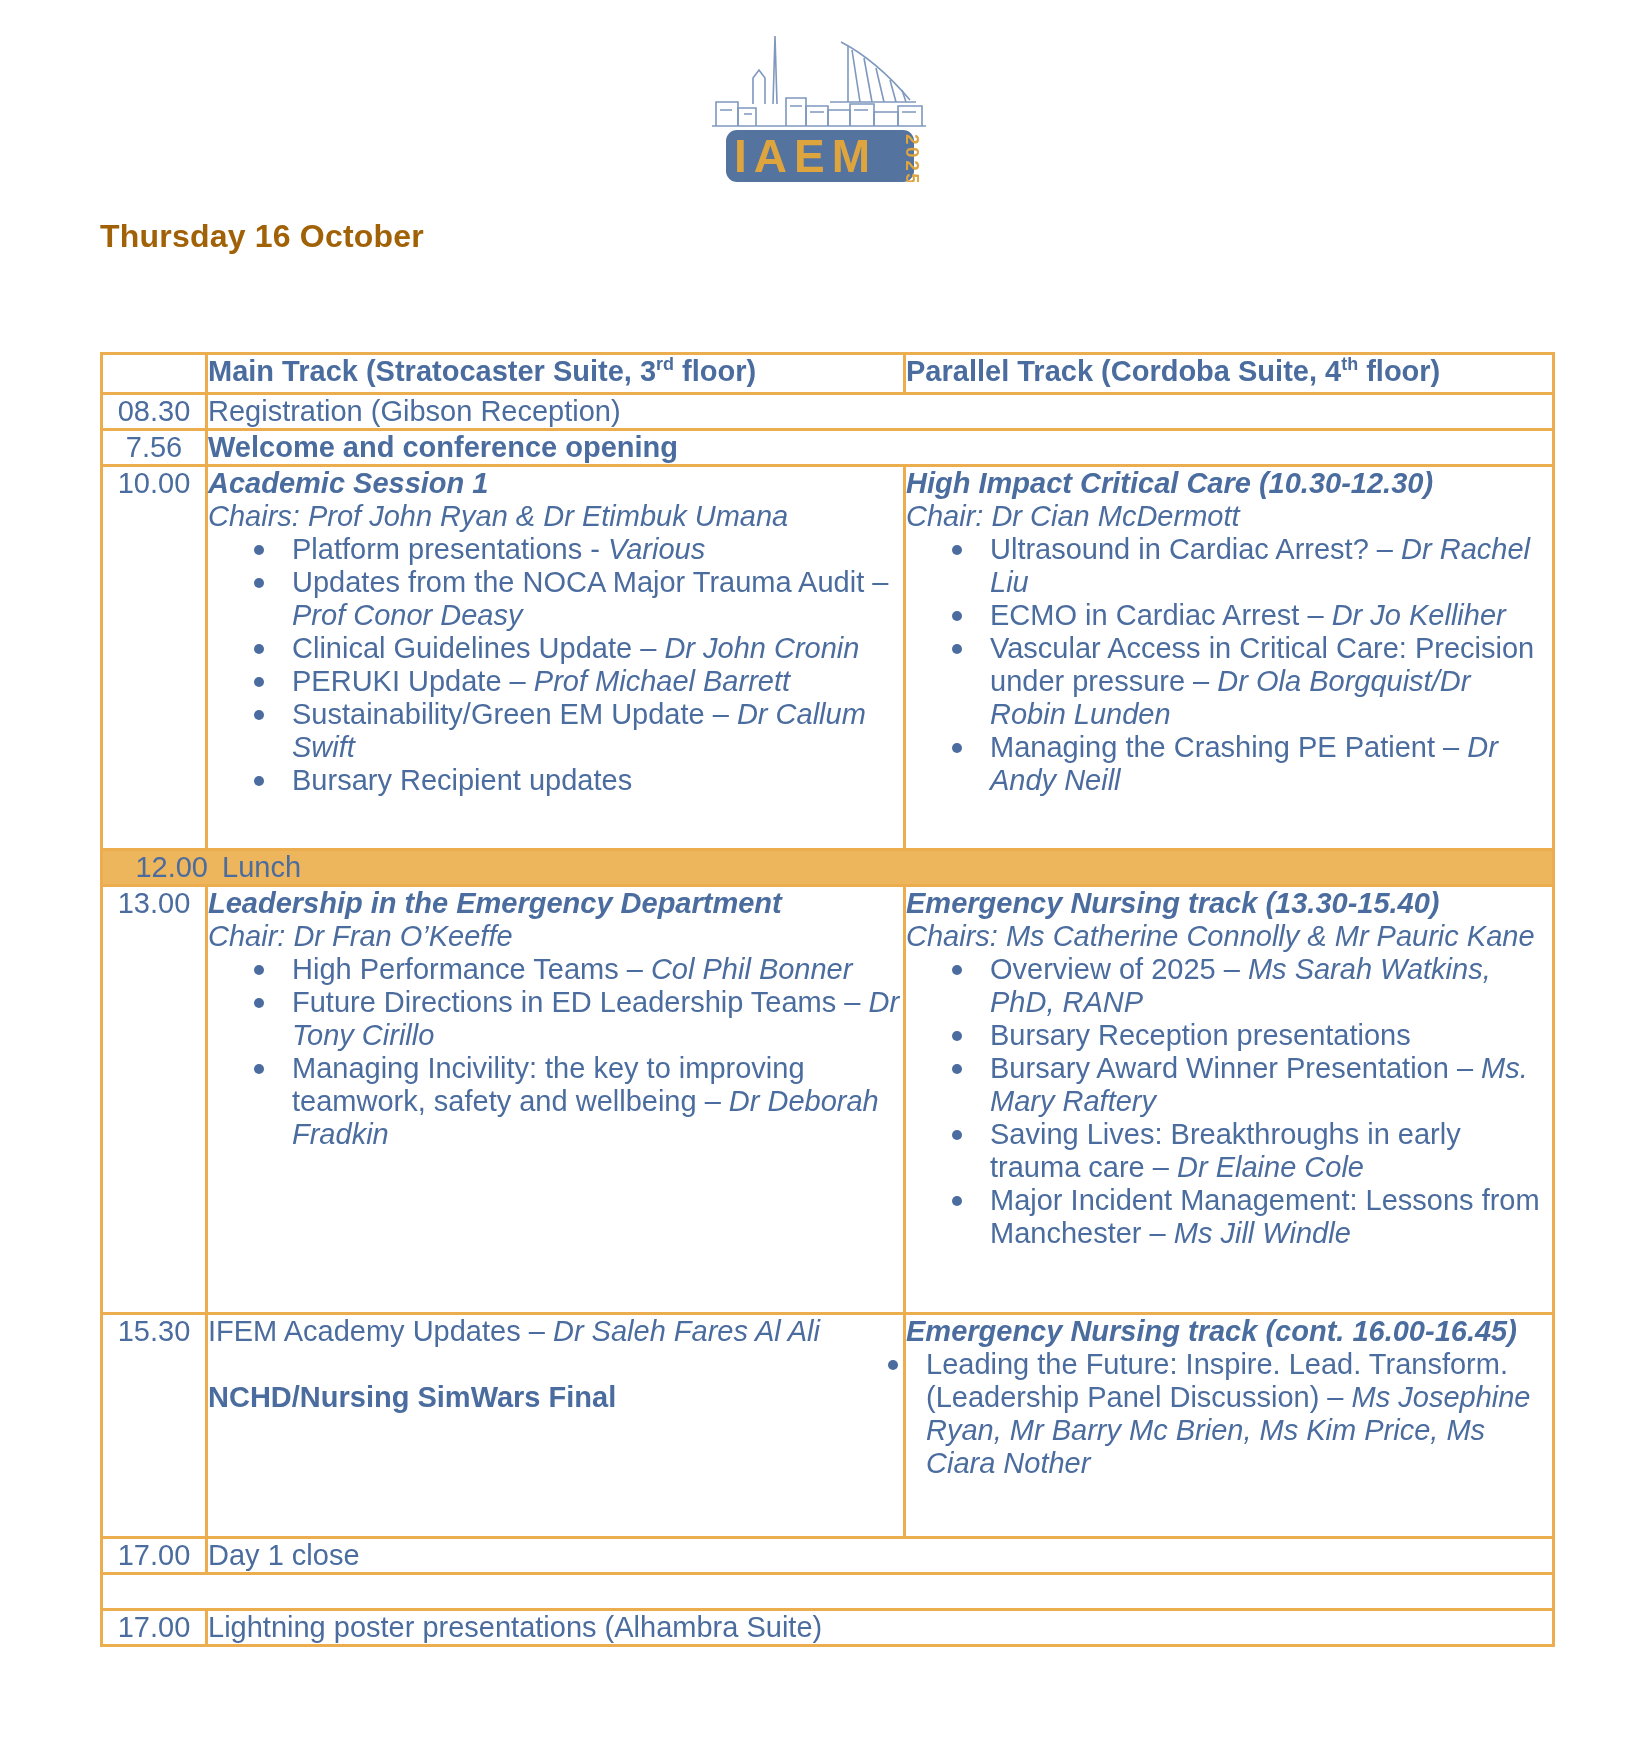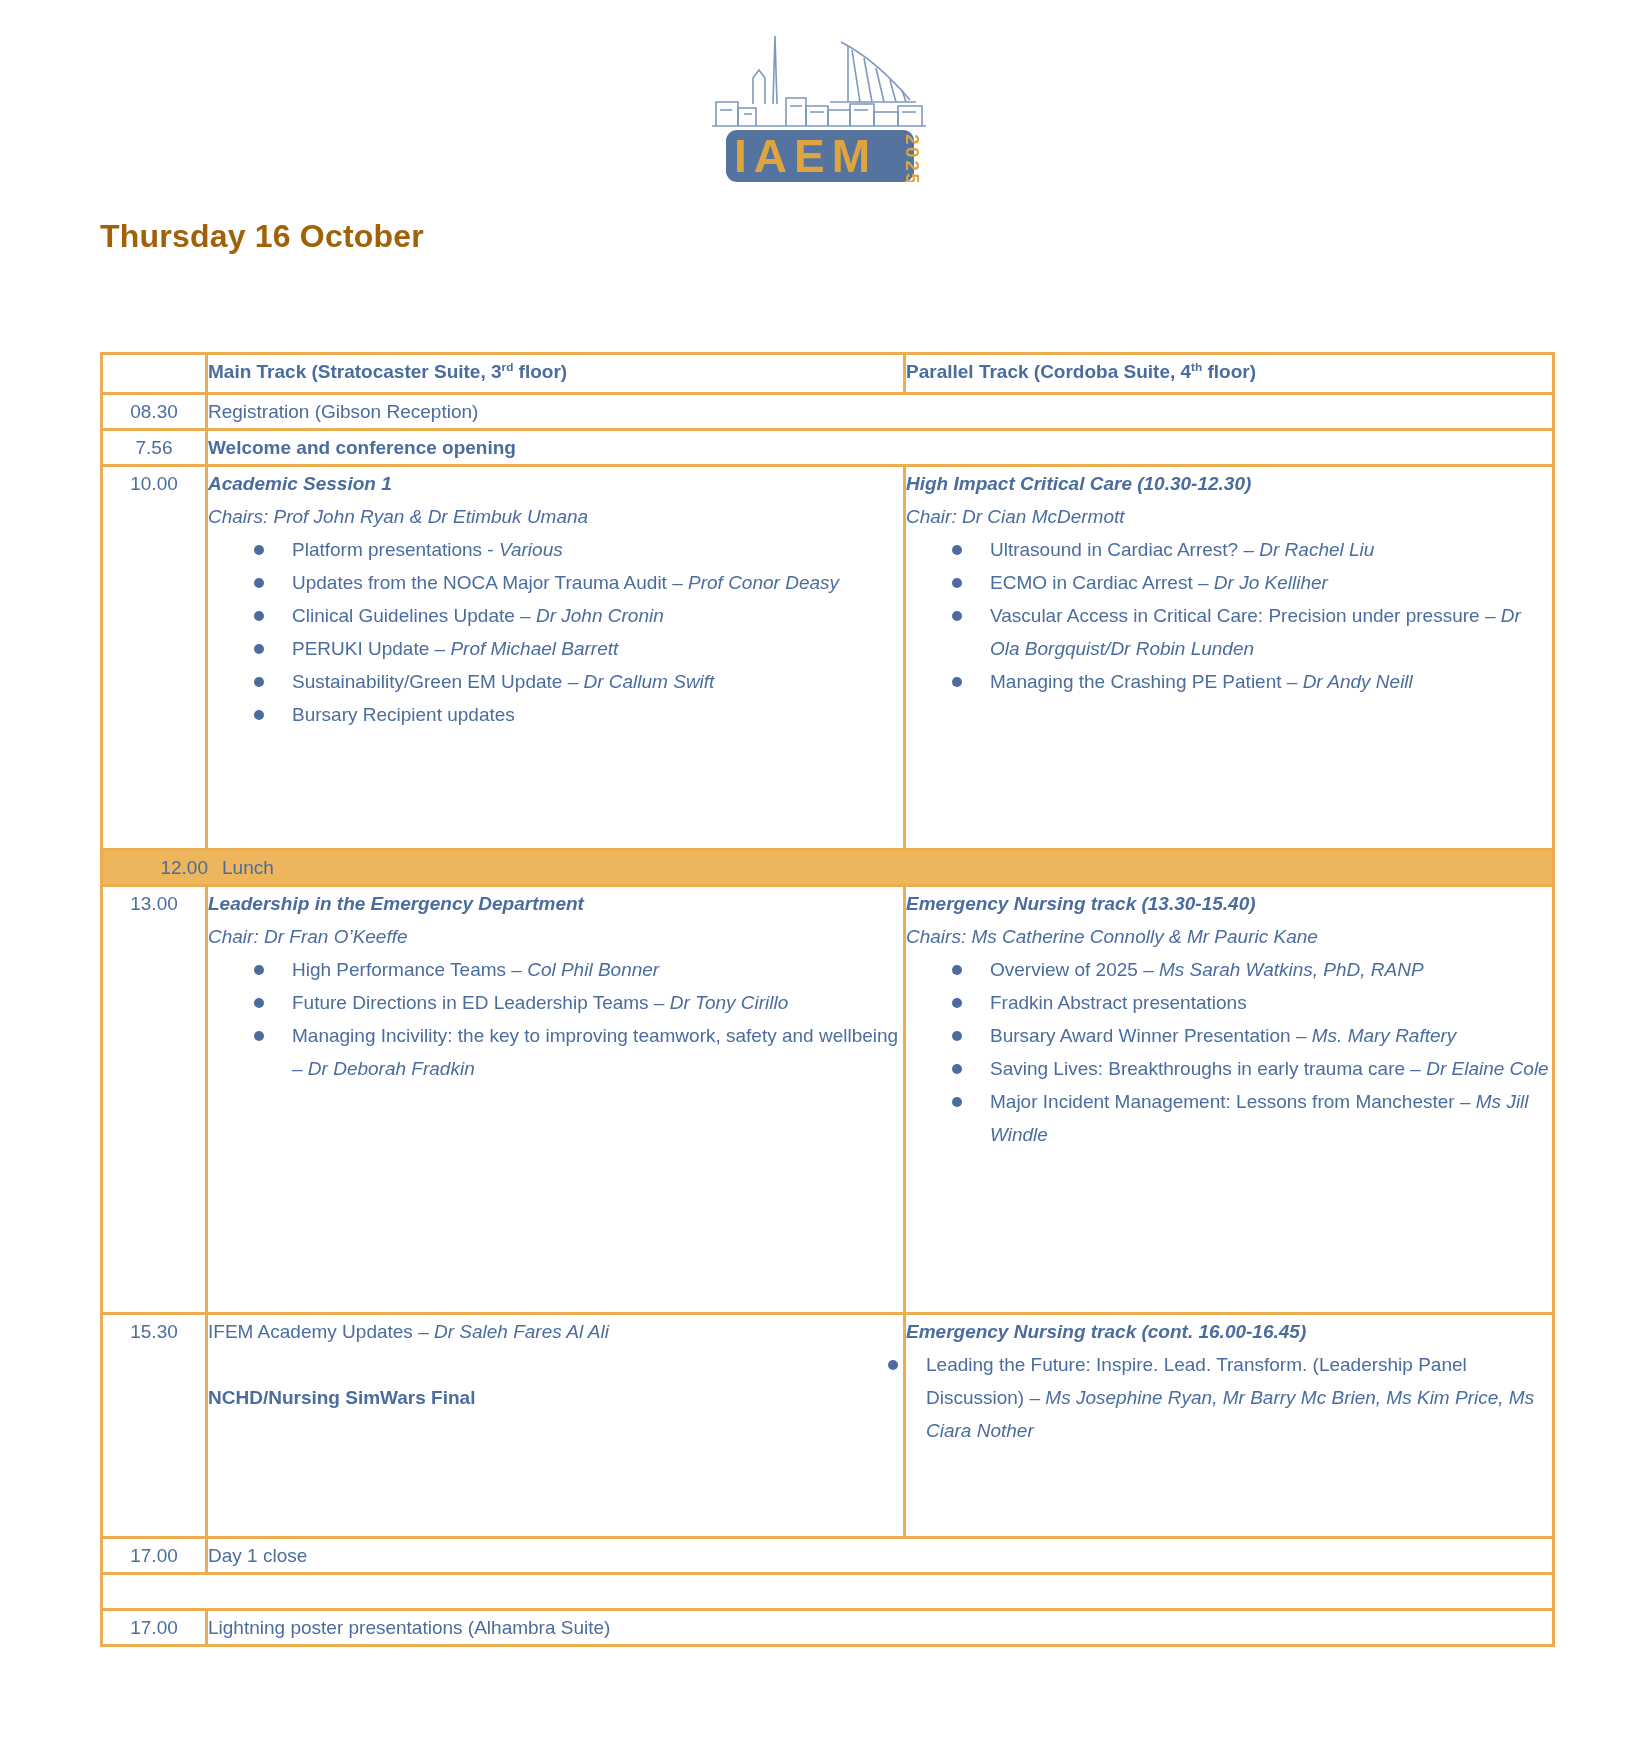--- a/index.html
+++ b/index.html
@@ -15,21 +15,21 @@
     position:absolute;top:218px;left:100px;
     font-size:32px;font-weight:bold;color:#a16207;letter-spacing:0.2px;
   }
   
   table.schedule{
     position:absolute;top:352px;left:100px;width:1452px;
     border-collapse:collapse;table-layout:fixed;
   }
   table.schedule td{
     border:3px solid #EBAD4E;
-    font-size:19px;line-height:33px;color:#4B6C9E;
+    font-size:29px;line-height:33px;color:#4B6C9E;
     vertical-align:top;padding:0;
   }
   col.c-time{width:105px;}
   col.c-main{width:698px;}
   col.c-par{width:649px;}
 
   td.col-h{height:37px;vertical-align:middle;padding-left:12px;font-weight:bold;}
   td.time-h{height:37px;}
   sup{font-size:0.62em;line-height:0;vertical-align:super;}
 
@@ -172,21 +172,21 @@
               <li><span>High Performance Teams – </span><span class="speaker">Col Phil Bonner</span></li>
               <li><span>Future Directions in ED Leadership Teams – </span><span class="speaker">Dr Tony Cirillo</span></li>
               <li><span>Managing Incivility: the key to improving teamwork, safety and wellbeing – </span><span class="speaker">Dr Deborah Fradkin</span></li>
             </ul>
           </td>
           <td class="session h-s1">
             <div class="s-title">Emergency Nursing track (13.30-15.40)</div>
             <div class="s-chairs">Chairs: Ms Catherine Connolly &amp; Mr Pauric Kane</div>
             <ul class="bullets">
               <li><span>Overview of 2025 – </span><span class="speaker">Ms Sarah Watkins, PhD, RANP</span></li>
-              <li><span>Fradkin Abstract presentations</span></li>
+              <li><span>Bursary Reception presentations</span></li>
               <li><span>Bursary Award Winner Presentation – </span><span class="speaker">Ms. Mary Raftery</span></li>
               <li><span>Saving Lives: Breakthroughs in early trauma care – </span><span class="speaker">Dr Elaine Cole</span></li>
               <li><span>Major Incident Management: Lessons from Manchester – </span><span class="speaker">Ms Jill Windle</span></li>
             </ul>
           </td>
         </tr>
         <tr>
           <td class="time-top">15.30</td>
           <td class="session h-s2">
             <div class="s-par"><span>IFEM Academy Updates – </span><span class="speaker">Dr Saleh Fares Al Ali</span></div>

